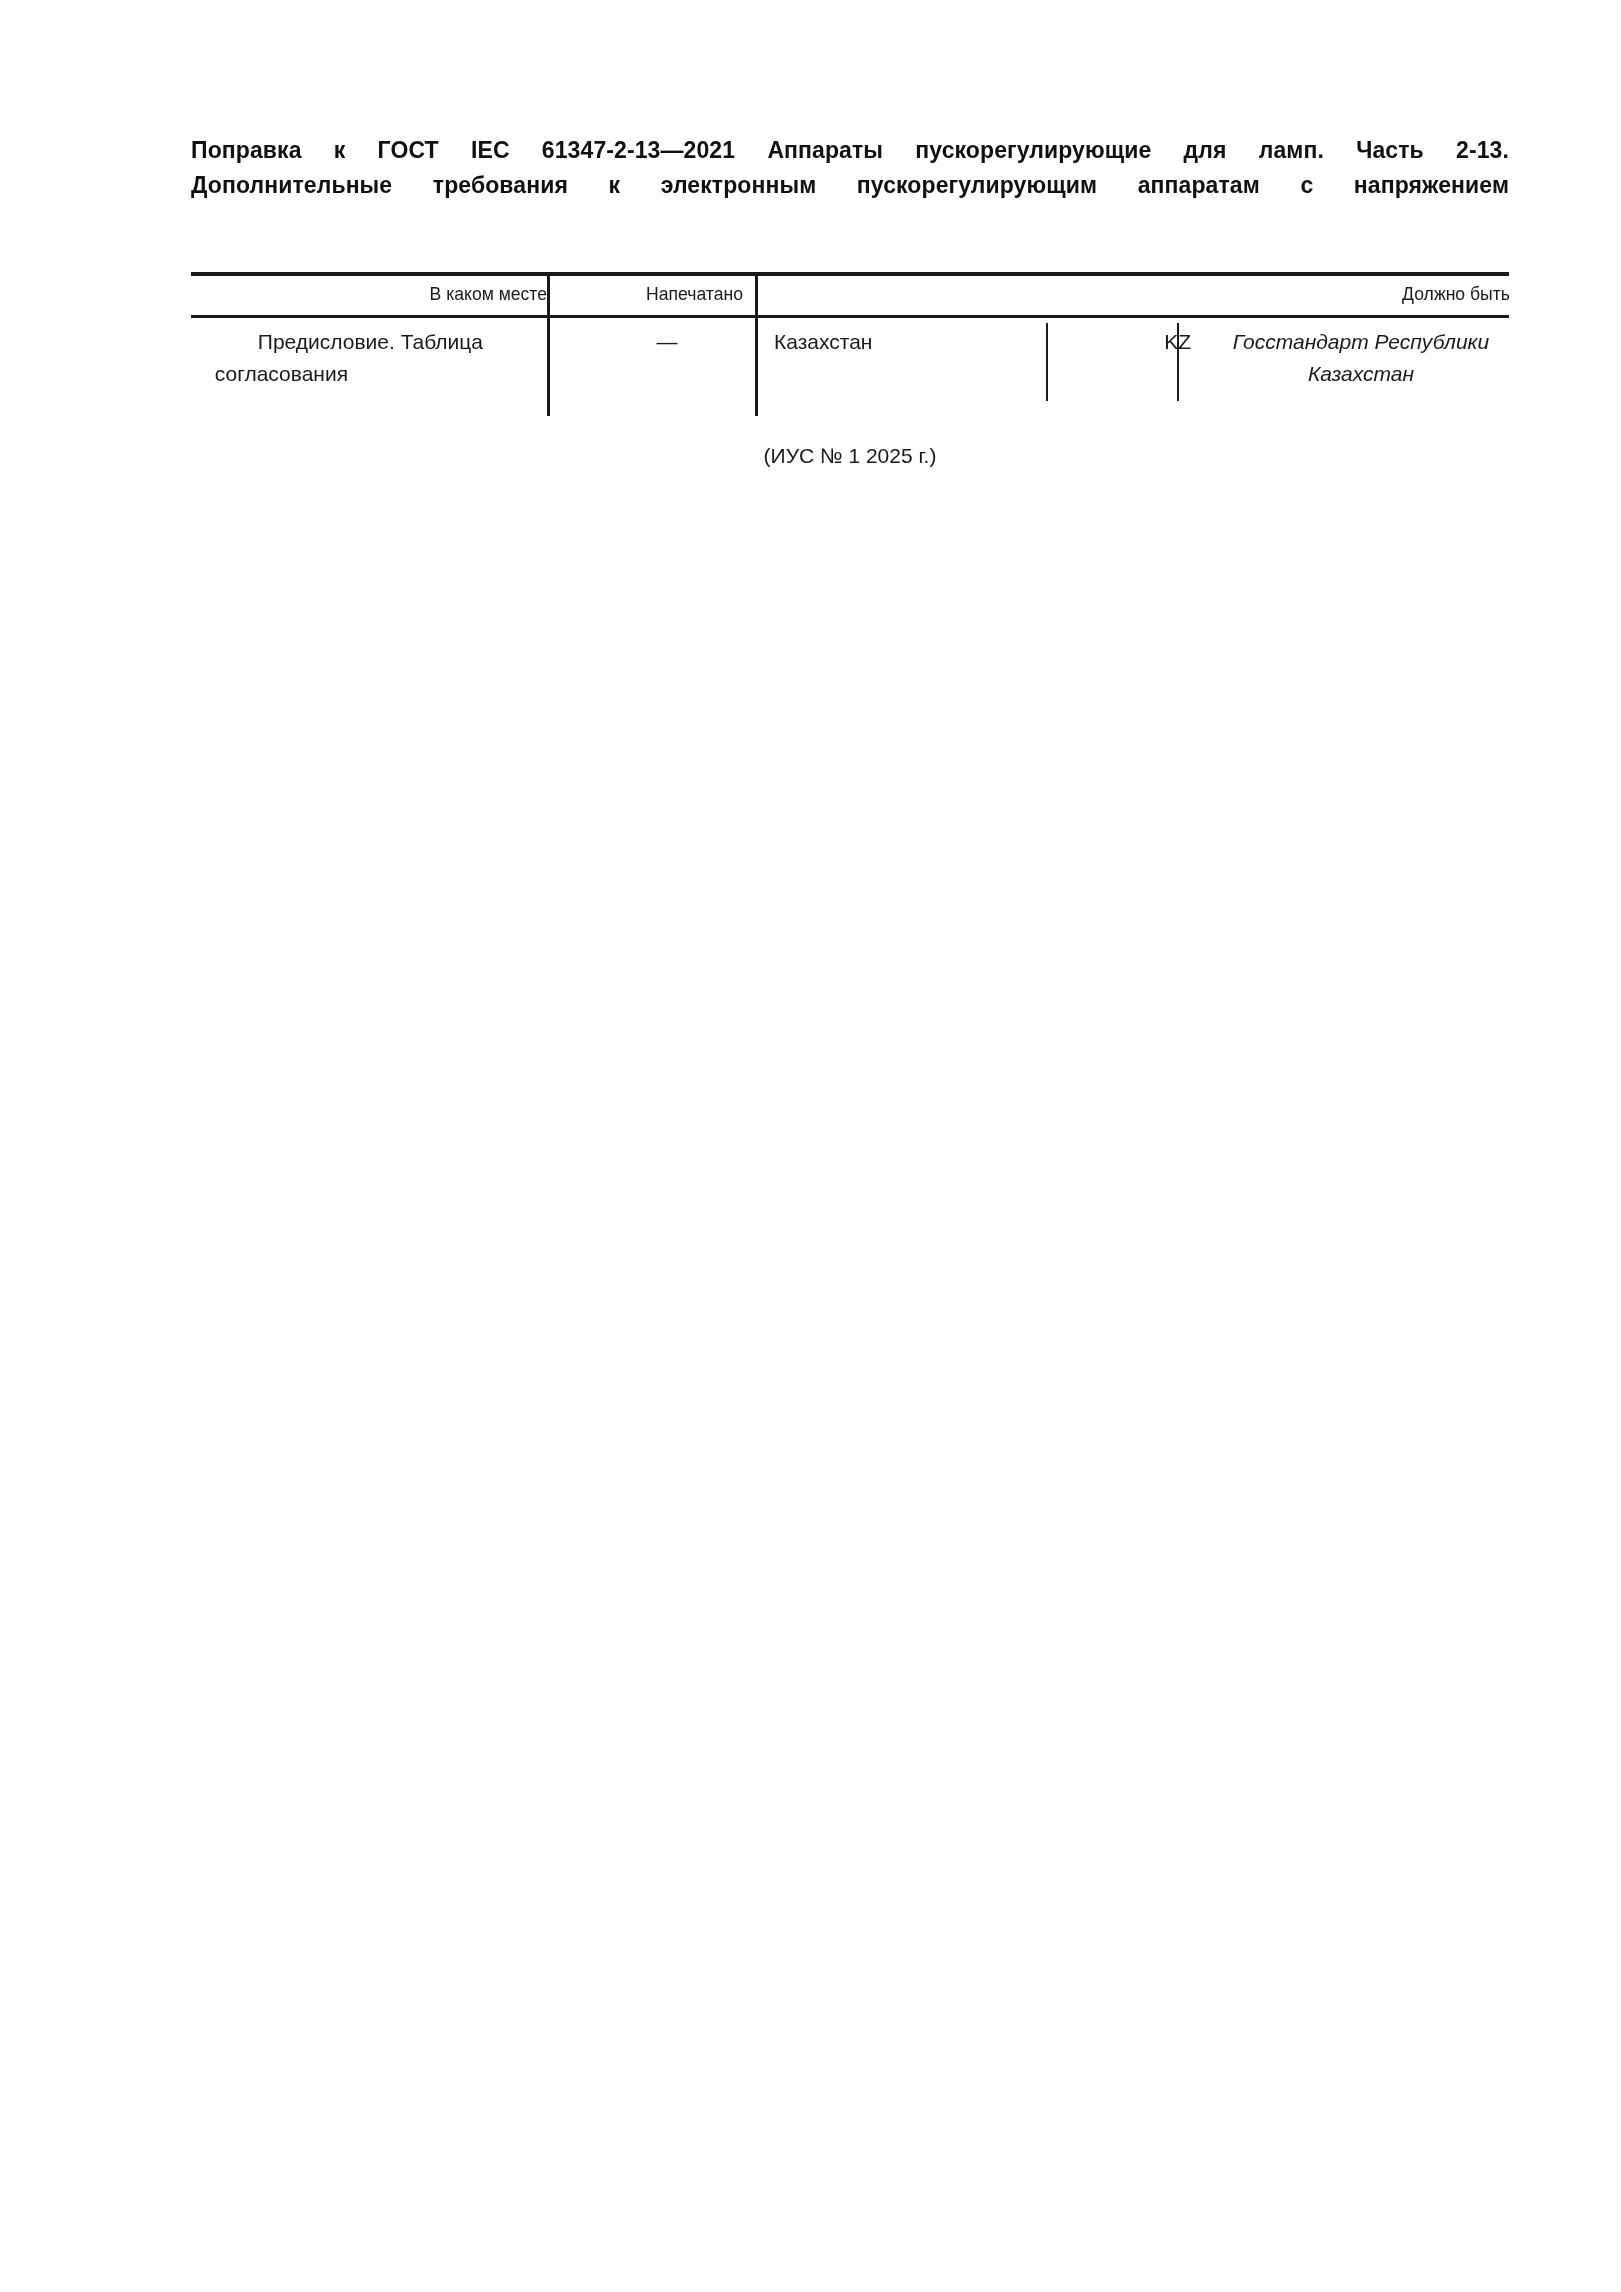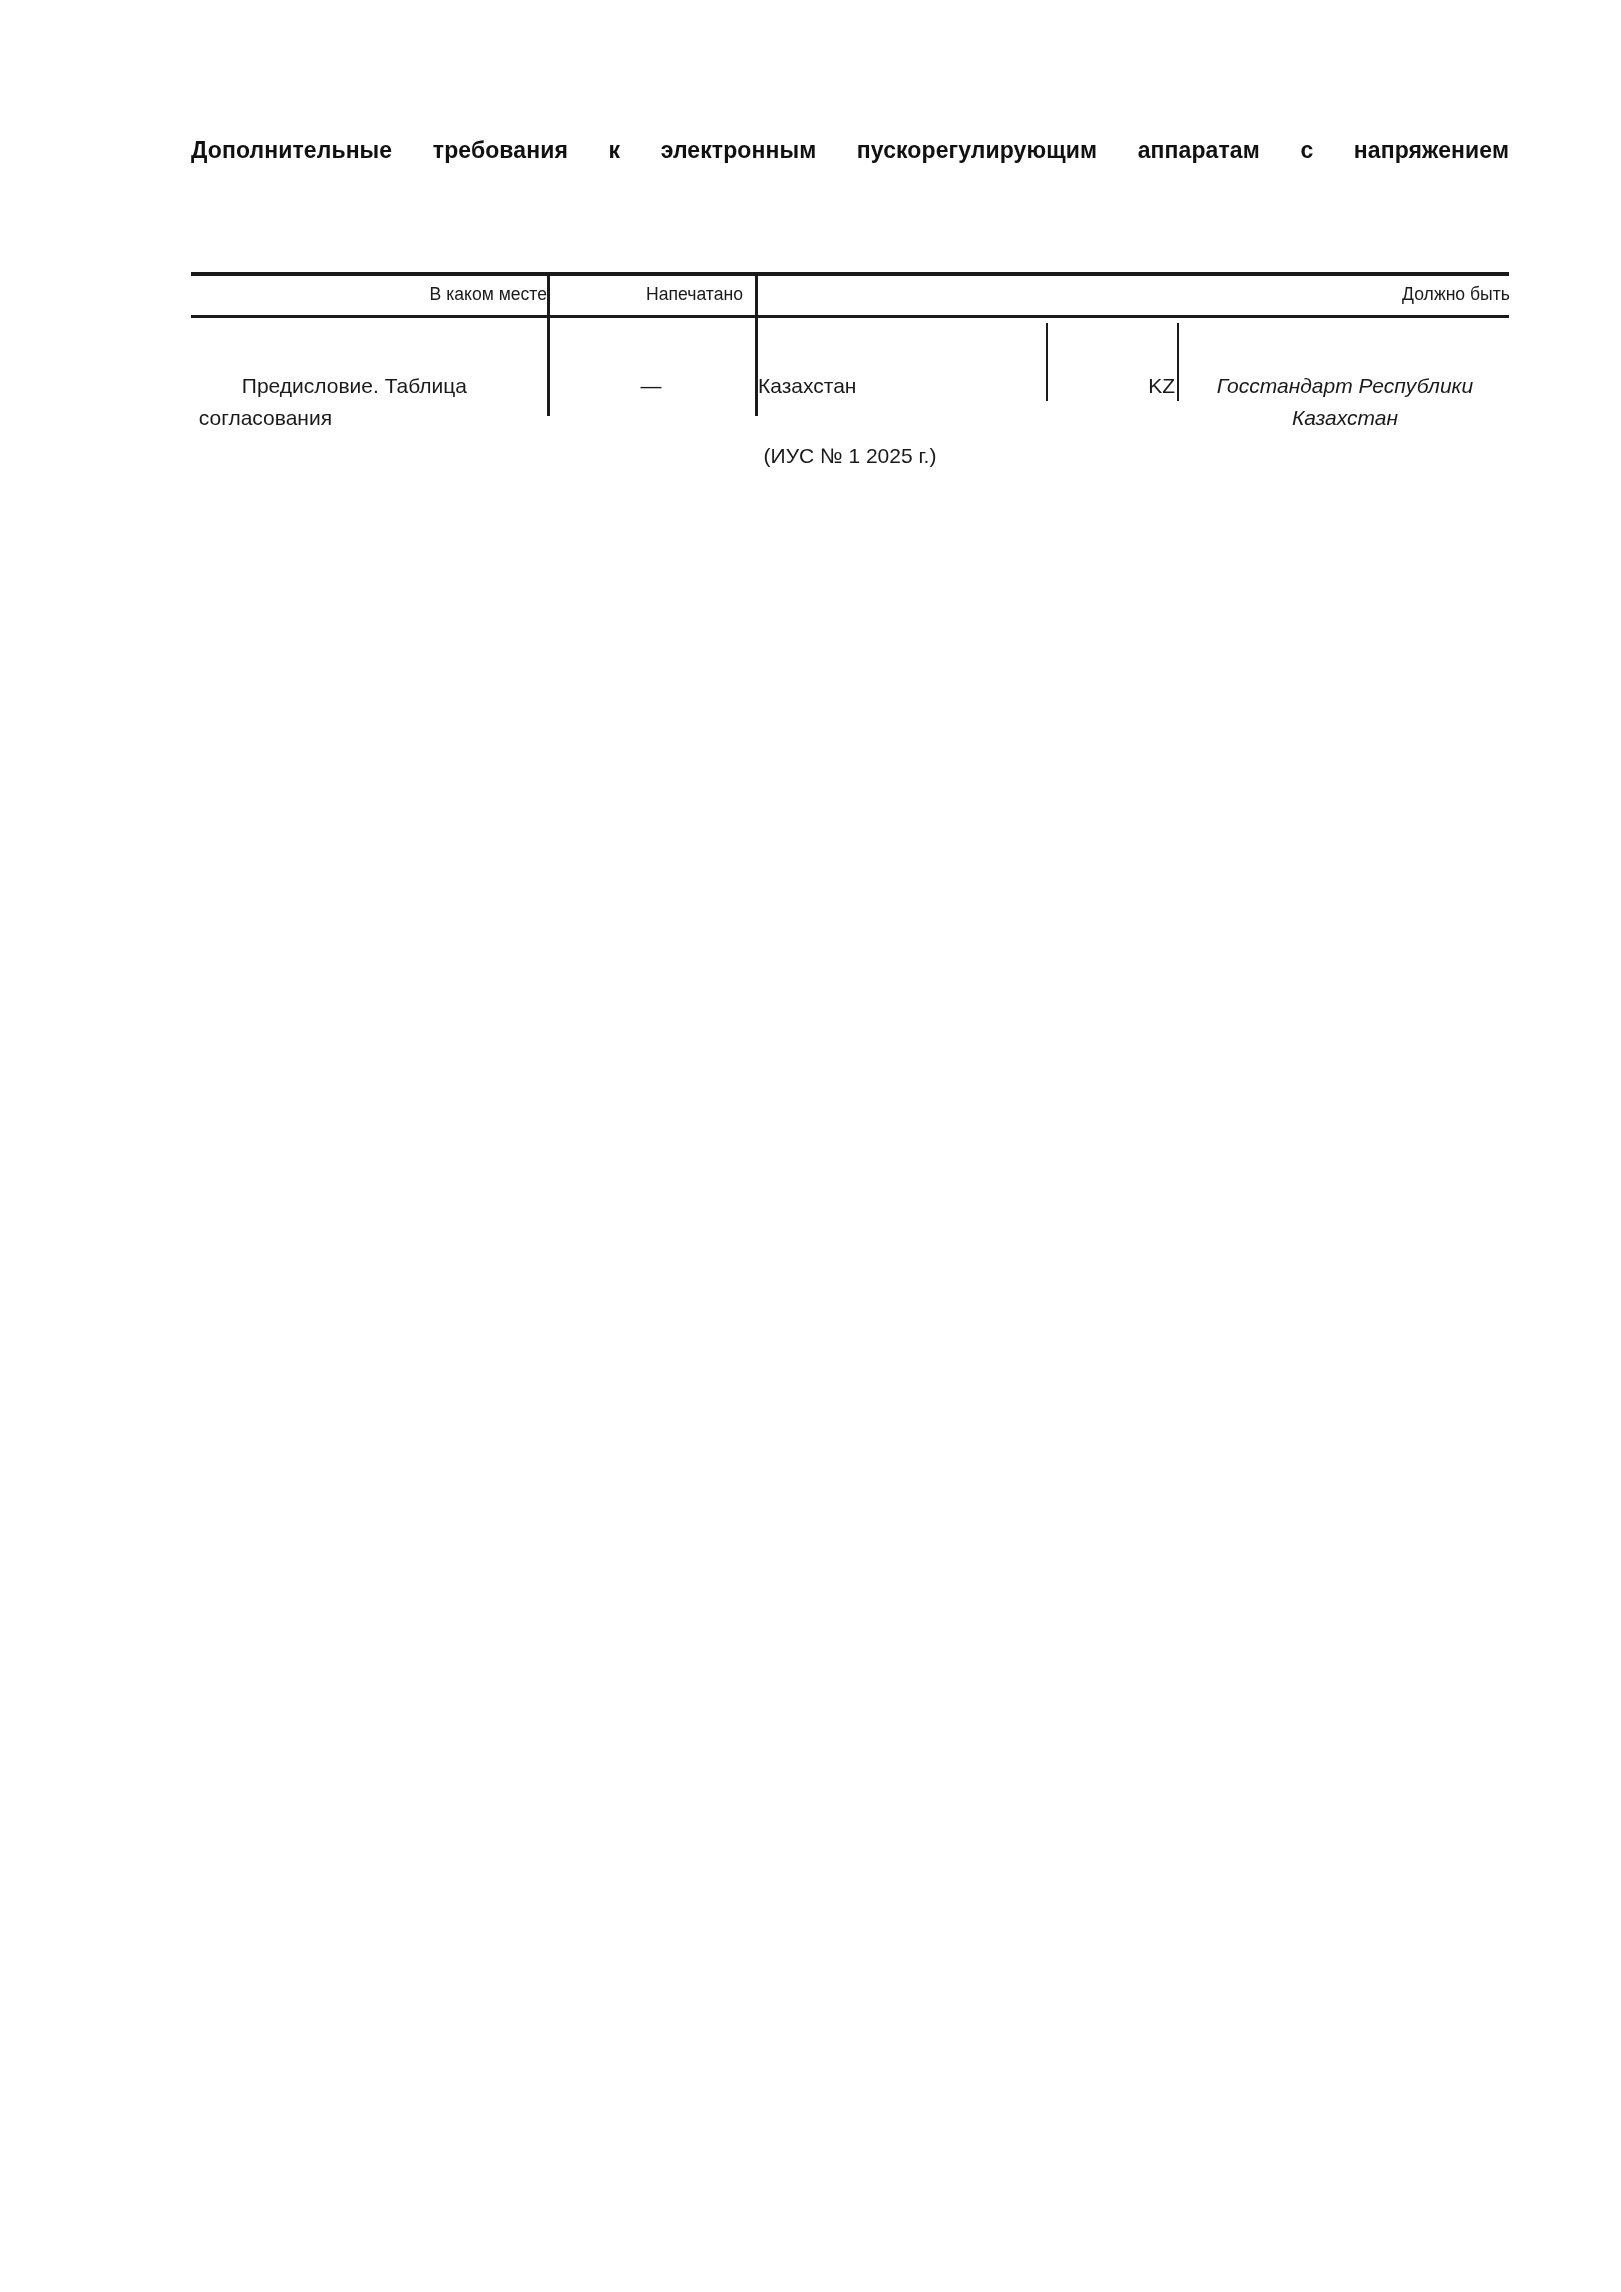--- a/index.html
+++ b/index.html
@@ -108,25 +108,24 @@
     text-align: right;
     color: #1a1a1a;
   }
   .th.h1 { left: 0px;   width: 356px; }
   .th.h2 { left: 347px; width: 205px; }
   .th.h3 { left: 567px; width: 752px; }
 
   
   .tbody {
     position: absolute;
-    left: 0;
+    left: 16px;
     top: 46px;
     width: 1318px;
     height: 98px;
-    margin-top: 44px;
   }
   .td {
     position: absolute;
     font-size: 21px;
     line-height: 32px;
     color: #1a1a1a;
   }
   .td.b1 {
     left: 7.8px;
     top: 7.8px;
@@ -171,20 +170,21 @@
     line-height: 29px;
     color: #1a1a1a;
   }
 </style>
 </head>
 <body>
 
 <div class="page">
 
   <div class="doc-title">
+    <span class="ln">Поправка к ГОСТ IEC 61347-2-13—2021 Аппараты пускорегулирующие для ламп. Часть 2-13.</span>
     <span class="ln">Дополнительные требования к электронным пускорегулирующим аппаратам с напряжением</span>
   </div>
 
   <div class="corr-table">
 
     <div class="rule-top"></div>
     <div class="rule-headsep"></div>
 
     <div class="vrule c1"></div>
     <div class="vrule c2"></div>

